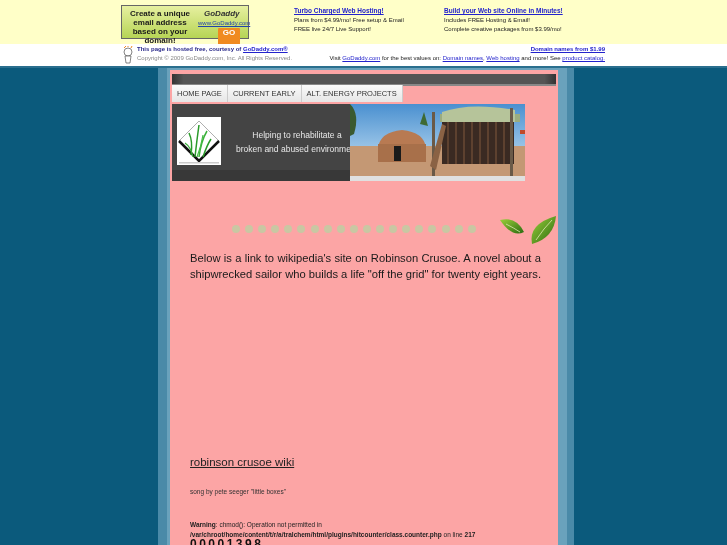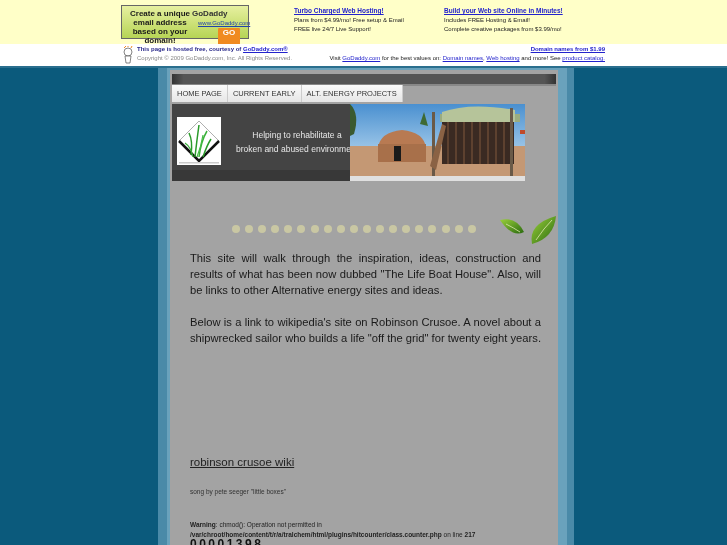--- a/index.html
+++ b/index.html
@@ -3,39 +3,39 @@
 <meta charset="utf-8">
 <style>
   html, body { margin:0; padding:0; }
   body { width:727px; height:545px; overflow:hidden; background:#0b5a7c; font-family:"Liberation Sans", sans-serif; position:relative; }
 
   
   .adbar { position:absolute; left:0; top:0; width:727px; height:44px; background:#ffffc8; }
   .ad-box { position:absolute; left:121px; top:5px; width:128px; height:34px; border:1px solid #666; background:linear-gradient(#e6f0a0,#b6d455); box-sizing:border-box; }
   .ad-box .txt { position:absolute; left:2px; top:3px; width:72px; font-size:8px; line-height:9px; text-align:center; color:#1a1a1a; font-weight:bold; }
   .ad-box .gd { position:absolute; left:76px; top:2px; width:50px; font-size:6px; color:#2244aa; text-align:center; text-decoration:underline; }
-  .ad-box .gd-logo { position:absolute; left:70px; top:3px; font-size:8px; font-weight:bold; color:#333; }
+  .ad-box .gd-logo { position:absolute; left:82px; top:3px; font-size:8px; font-weight:bold; color:#333; font-style:italic; }
   .ad-box .go { position:absolute; left:96px; top:22px; width:22px; height:20px; background:#f08a20; color:#fff; font-size:8px; font-weight:bold; text-align:center; line-height:10px; border-radius:1px; }
   .ad-col { position:absolute; top:6px; font-size:6px; line-height:9px; color:#222; }
   .ad-col a { color:#2222cc; font-weight:bold; text-decoration:underline; font-size:6.5px; }
 
   
   .hostbar { position:absolute; left:0; top:44px; width:727px; height:22px; background:#fff; border-bottom:2px solid #2a6f8e; }
   .hostbar .left1 { position:absolute; left:137px; top:2px; font-size:6px; font-weight:bold; color:#2a2a8a; }
   .hostbar .left1 a { color:#2222cc; text-decoration:underline; }
   .hostbar .left2 { position:absolute; left:137px; top:11px; font-size:6px; color:#888; }
   .hostbar .right1 { position:absolute; right:122px; top:2px; font-size:6px; font-weight:bold; color:#2222cc; text-decoration:underline; }
   .hostbar .right2 { position:absolute; right:122px; top:11px; font-size:6px; color:#222; }
   .hostbar .right2 a { color:#2222cc; text-decoration:underline; }
   .gd-mascot { position:absolute; left:122px; top:2px; width:12px; height:18px; }
 
   
   .frame-outer { position:absolute; left:158px; top:68px; width:416px; height:477px; background:#4a8aa8; }
   .frame-inner { position:absolute; left:167px; top:68px; width:400px; height:477px; background:#6aa2bc; }
-  .page { position:absolute; left:170px; top:70px; width:388px; height:475px; background:#a3a3a3; }
+  .page { position:absolute; left:170px; top:70px; width:388px; height:475px; background:#fca5a5; }
 
   .topstrip { position:absolute; left:2px; top:4px; width:384px; height:10px; background:linear-gradient(90deg,#333 0,#555 3%,#555 97%,#333 100%); border-bottom:2px solid #888; }
   .nav { position:absolute; left:2px; top:15px; height:17px; display:flex; background:#f0f0f0; }
   .nav-item { font-size:7.5px; color:#333; padding:0 5px; height:17px; line-height:17px; border-right:1px solid #ccc; background:linear-gradient(#fafafa,#e6e6e6); cursor:pointer; white-space:nowrap; }
 
   .banner { position:absolute; left:2px; top:34px; width:290px; height:77px; }
   .banner-dark { position:absolute; left:0; top:0; width:178px; height:77px; background:#444; }
   .banner-dark .bottom { position:absolute; left:0; bottom:0; width:178px; height:11px; background:#383838; }
   .logo { position:absolute; left:5px; top:13px; width:44px; height:48px; background:#fff; }
   .tagline { position:absolute; left:54px; top:24px; width:142px; font-size:8.5px; line-height:14px; color:#e8e8e8; text-align:center; }
@@ -187,21 +187,20 @@
         <stop offset="1" stop-color="#2a6a10"></stop>
       </linearGradient>
     </defs>
     <path d="M2 8 Q18 4 26 20 Q14 26 2 8 Z" fill="url(#lg)"></path>
     <path d="M8 12 Q16 16 22 20" stroke="#dfe8b0" stroke-width="0.8" fill="none"></path>
     <path d="M58 4 Q56 26 34 32 Q30 12 58 4 Z" fill="url(#lg)"></path>
     <path d="M38 28 Q46 16 54 8" stroke="#dfe8b0" stroke-width="0.8" fill="none"></path>
   </svg>
 
   <div class="content">
-    <p> This site will walk through the inspiration, ideas, construction and results of what has been now dubbed "The Life Boat House". Also, will be links to other Alternative energy sites and ideas.</p>
     <p> Below is a link to wikipedia's site on Robinson Crusoe. A novel about a shipwrecked sailor who builds a life "off the grid" for twenty eight years.</p>
   </div>
 
   <a class="wiki">robinson crusoe wiki</a>
   <div class="song">song by pete seeger "little boxes"</div>
   <div class="warn">
     <b>Warning</b><span>: chmod(): Operation not permitted in</span><br>
     <b>/var/chroot/home/content/t/r/a/tralchem/html/plugins/hitcounter/class.counter.php</b><span> on line </span><b>217</b>
   </div>
   <div class="counter">00001398</div>

